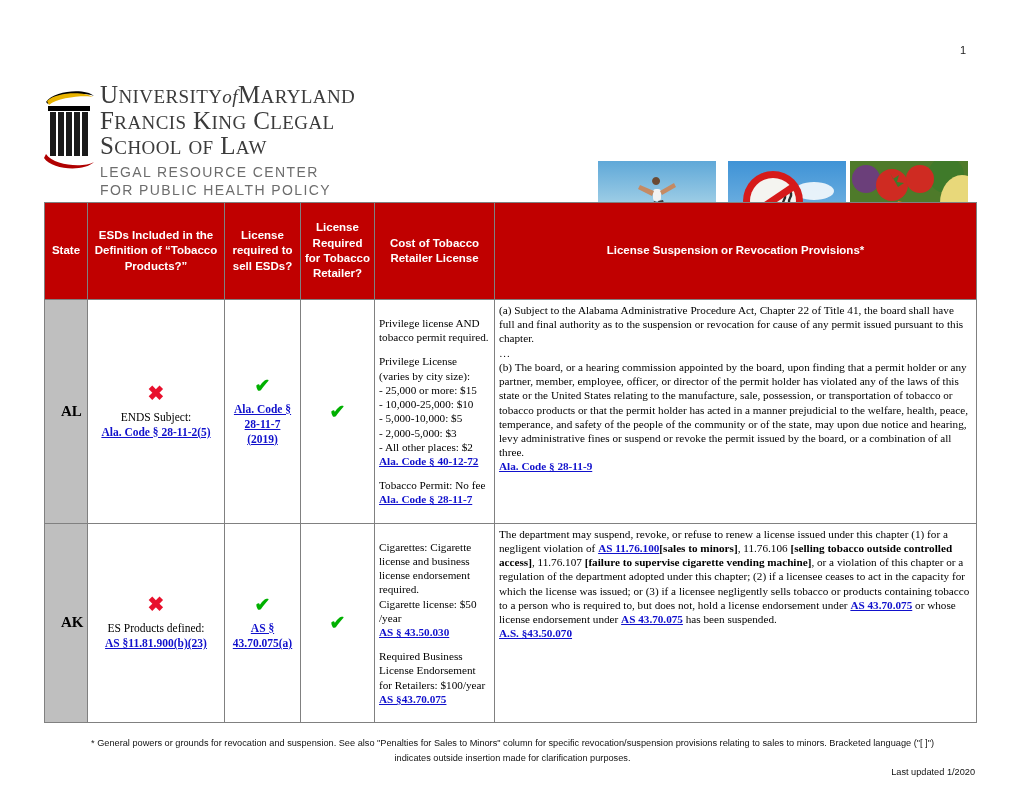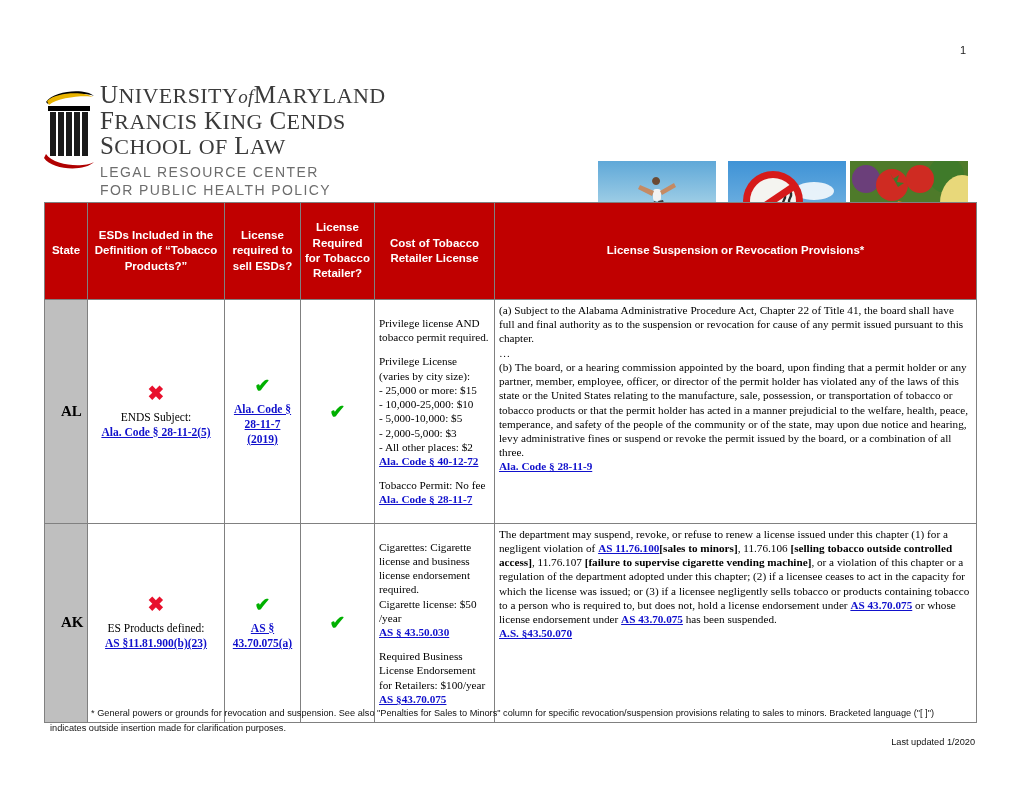--- a/index.html
+++ b/index.html
@@ -27,21 +27,21 @@
     position:absolute;left:56px;top:0px;width:290px;
   }
   .lt1,.lt2,.lt3{
     font-family:"Liberation Serif", serif;
     color:#3b3b3b;letter-spacing:0.4px;line-height:1.02;
     white-space:nowrap;
   }
   .lt1{font-size:25px;}
   .lt2{font-size:25px;}
   .lt3{font-size:25px;}
-  .lt1 .small,.lt2 .small,.lt3 .small{font-size:22px;}
+  .lt1 .small,.lt2 .small,.lt3 .small{font-size:19px;}
   .lt1 .ital{font-style:italic;font-size:19px;}
   .lt4,.lt5{
     font-family:"Liberation Sans", sans-serif;
     font-size:14px;color:#6d6d6d;letter-spacing:1.4px;
     font-weight:normal;line-height:1.35;white-space:nowrap;
   }
   .lt4{margin-top:4px;}
   
   .photos{position:absolute;left:598px;top:83px;width:378px;height:100px;}
   .photo{position:absolute;top:0;width:118px;height:98px;overflow:hidden;}
@@ -87,26 +87,26 @@
   a.lnk{color:#1111CC;text-decoration:underline;font-weight:bold;}
   td.body-cell{
     font-size:11.2px;line-height:1.27;padding:3px 4px 4px 4px;
     color:#000;
   }
   td.cost-cell{font-size:11.2px;line-height:1.27;padding:16px 4px;}
   .blank{height:10px;}
   b.ins{font-weight:bold;}
   
   .footer{
-    position:absolute;left:50px;top:706px;width:925px;
+    position:absolute;left:50px;top:736px;width:925px;
     font-family:"Liberation Sans", sans-serif;
     font-size:9.2px;color:#111;line-height:1.6;
   }
   .f1{text-align:center;}
-  .f2{text-align:left;}
+  .f2{text-align:center;}
   .f3{text-align:right;}
 </style>
 </head>
 <body>
 
 <div class="page-num">1</div>
 
 <div class="header">
 
   <div class="logo">
@@ -116,21 +116,21 @@
       <rect x="4" y="18" width="42" height="5" fill="#000"></rect>
       <rect x="6" y="24" width="6" height="44" fill="#1a1a1a"></rect>
       <rect x="14" y="24" width="6" height="44" fill="#1a1a1a"></rect>
       <rect x="22" y="24" width="6" height="44" fill="#1a1a1a"></rect>
       <rect x="30" y="24" width="6" height="44" fill="#1a1a1a"></rect>
       <rect x="38" y="24" width="6" height="44" fill="#1a1a1a"></rect>
       <path d="M2 66 C10 78, 40 80, 50 74 C40 84, 8 82, 0 70 Z" fill="#B00000"></path>
     </svg>
     <div class="logo-text">
       <div class="lt1"><span>U</span><span class="small">NIVERSITY</span><span class="ital">of</span><span>M</span><span class="small">ARYLAND</span></div>
-      <div class="lt2"><span>F</span><span class="small">RANCIS</span> <span>K</span><span class="small">ING</span> <span>C</span><span class="small">ENDS</span></div>
+      <div class="lt2"><span>F</span><span class="small">RANCIS</span> <span>K</span><span class="small">ING</span> <span>C</span><span class="small">LEGAL</span></div>
       <div class="lt3"><span>S</span><span class="small">CHOOL</span> <span class="small">OF</span> <span>L</span><span class="small">AW</span></div>
       <div class="lt4">LEGAL RESOURCE CENTER</div>
       <div class="lt5">FOR PUBLIC HEALTH POLICY</div>
     </div>
   </div>
 
   <div class="photos">
     <div class="photo p1">
       <svg viewBox="0 0 118 98" width="118" height="98">
         <defs>

